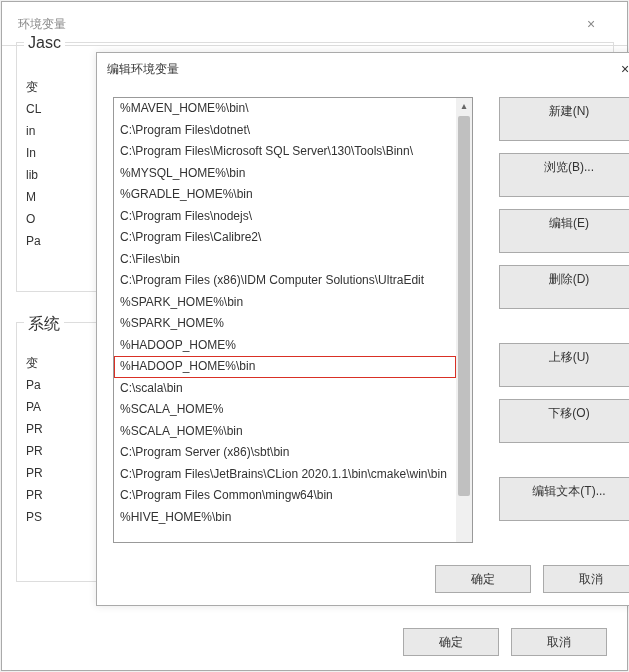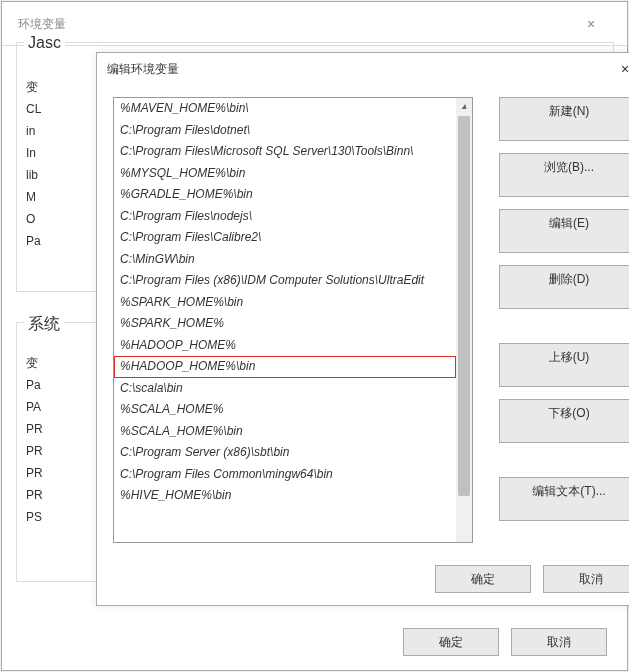--- a/index.html
+++ b/index.html
@@ -22,21 +22,21 @@
 .col-left div { height: 22px; line-height: 22px; overflow: hidden; white-space: nowrap; }
 
 .scrollbar-v { position: absolute; width: 16px; background: #f0f0f0; border: 1px solid #ddd; }
 .scrollbar-v .thumb { position: absolute; left: 2px; right: 2px; background: #c0c0c0; border-radius: 2px; }
 
 .inner-dialog { left: 56px; top: 52px; width: 560px; height: 554px; background: #fff; z-index: 10; box-shadow: 0 0 8px rgba(0,0,0,.1); margin-left: 40px; }
 .inner-title { height: 32px; line-height: 32px; padding: 0 10px; display: flex; justify-content: space-between; align-items: center; color: #333; }
 .inner-title .close { width: 40px; text-align: center; color: #333; font-size: 14px; cursor: pointer; }
 .inner-body { position: relative; height: calc(100% - 32px); }
 
-.listbox { position: absolute; left: 16px; top: 12px; width: 360px; height: 446px; border: 1px solid #999; background: #fff; font-style: italic; }
+.listbox { position: absolute; left: 16px; top: 12px; width: 360px; height: 446px; border: 1px solid #999; background: #fff; }
 .listbox-inner { position: absolute; left: 0; top: 0; right: 16px; bottom: 0; overflow: hidden; }
 .list-item { height: 21.5px; line-height: 21.5px; padding: 0 6px; white-space: nowrap; color: #333; }
 .list-item.highlighted { outline: 1px solid #d93025; outline-offset: -1px; }
 .listbox .sb { position: absolute; right: 0; top: 0; bottom: 0; width: 16px; background: #f0f0f0; }
 .listbox .sb .arrow { position: absolute; left: 0; right: 0; height: 16px; text-align: center; line-height: 16px; color: #666; font-size: 10px; }
 .listbox .sb .arrow.up { top: 0; }
 .listbox .sb .thumb { position: absolute; left: 2px; right: 2px; top: 18px; height: 380px; background: #c0c0c0; border-radius: 2px; }
 
 .btn-col { position: absolute; right: 16px; top: 12px; width: 140px; }
 .btn { width: 100%; height: 44px; border: 1px solid #aaa; background: #e9e9e9; margin-bottom: 12px; cursor: pointer; color: #333; text-align: center; line-height: 26px; }
@@ -105,30 +105,31 @@
   <div class="inner-body">
     <div class="listbox">
       <div class="listbox-inner" id="listbox-inner">
           <div class="list-item">%MAVEN_HOME%\bin\</div>
           <div class="list-item">C:\Program Files\dotnet\</div>
           <div class="list-item">C:\Program Files\Microsoft SQL Server\130\Tools\Binn\</div>
           <div class="list-item">%MYSQL_HOME%\bin</div>
           <div class="list-item">%GRADLE_HOME%\bin</div>
           <div class="list-item">C:\Program Files\nodejs\</div>
           <div class="list-item">C:\Program Files\Calibre2\</div>
-          <div class="list-item">C:\MinGW\bin</div>
+          <div class="list-item">C:\Files\bin</div>
           <div class="list-item">C:\Program Files (x86)\IDM Computer Solutions\UltraEdit</div>
           <div class="list-item">%SPARK_HOME%\bin</div>
           <div class="list-item">%SPARK_HOME%</div>
           <div class="list-item">%HADOOP_HOME%</div>
           <div class="list-item highlighted">%HADOOP_HOME%\bin</div>
           <div class="list-item">C:\scala\bin</div>
           <div class="list-item">%SCALA_HOME%</div>
           <div class="list-item">%SCALA_HOME%\bin</div>
           <div class="list-item">C:\Program Server (x86)\sbt\bin</div>
+          <div class="list-item">C:\Program Files\JetBrains\CLion 2020.1.1\bin\cmake\win\bin</div>
           <div class="list-item">C:\Program Files Common\mingw64\bin</div>
           <div class="list-item">%HIVE_HOME%\bin</div>
         </div>
       <div class="sb">
         <div class="arrow up">▴</div>
         <div class="thumb"></div>
       </div>
     </div>
 
     <div class="btn-col">

